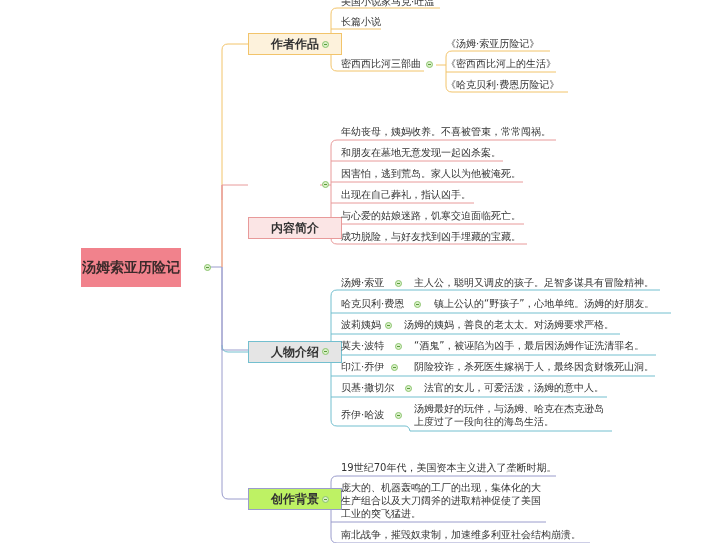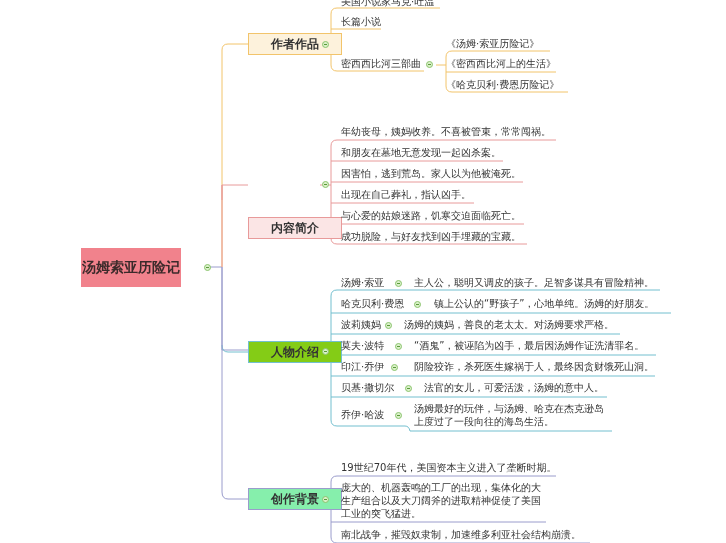--- a/index.html
+++ b/index.html
@@ -7,22 +7,22 @@
          font-family: "DejaVu Sans", "Liberation Sans", sans-serif; color:#333; }
   svg.lines { position:absolute; left:0; top:0; }
   .node { position:absolute; white-space:nowrap; font-size:10px; line-height:14px; color:#333; }
   .root { position:absolute; left:81px; top:248px; width:100px; height:39px; background:#f1828c;
           display:flex; align-items:center; justify-content:center; font-weight:bold; font-size:14px;
           color:#3b2a2a; font-family: "DejaVu Serif", "Liberation Serif", serif; }
   .branch { position:absolute; width:94px; height:22px; display:flex; align-items:center; justify-content:center;
             font-weight:bold; font-size:12px; color:#333; box-sizing:border-box; }
   .b1 { left:248px; top:33px; background:#fdf2dc; border:1px solid #f2c46b; }
   .b2 { left:248px; top:174px; background:#fbe5e5; border:1px solid #e89a9a;margin-top:43px; }
-  .b3 { left:248px; top:341px; background:#84cc16; border:1px solid #73bfcf; }
-  .b4 { left:248px; top:488px; background:#86efac; border:1px solid #9a9ccc; }
+  .b3 { left:248px; top:341px; background:#e5e5e5; border:1px solid #73bfcf; }
+  .b4 { left:248px; top:488px; background:#bef264; border:1px solid #9a9ccc; }
   .toggle { position:absolute; width:7px; height:7px; border-radius:50%; border:1px solid #8cc46f; background:#d9f0c8; box-sizing:border-box; }
   .toggle::after { content:""; position:absolute; left:1px; right:1px; top:2px; height:1px; background:#5a9a3a; }
 </style>
 </head>
 <body>
 
 <svg class="lines" width="726" height="543">
 
   <line x1="205" y1="267" x2="222" y2="267" stroke="#9a9ccc" stroke-width="1"></line>
 

